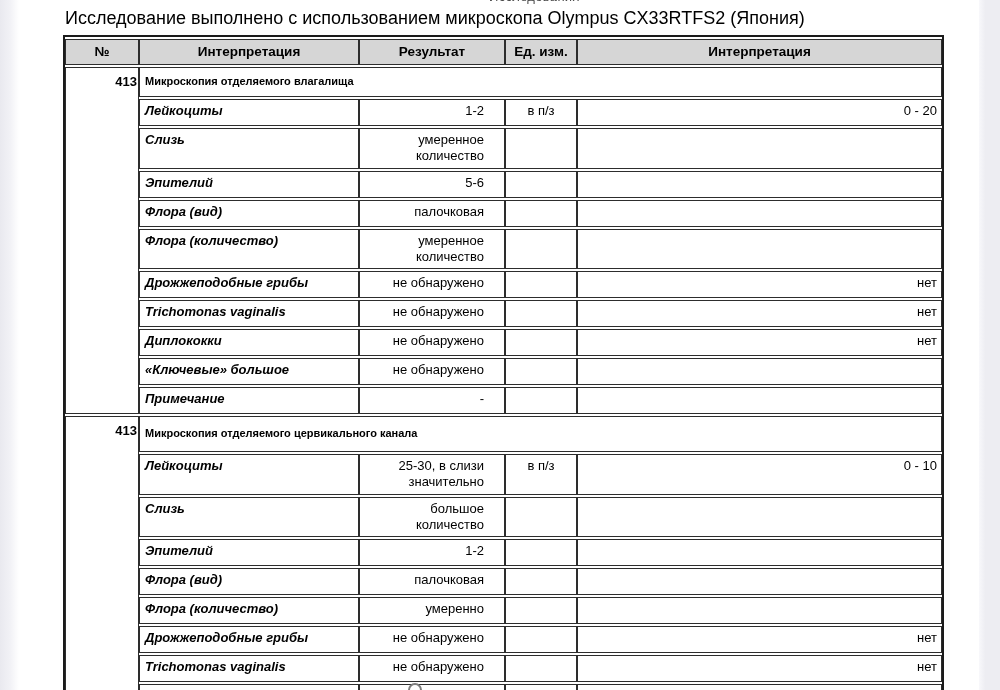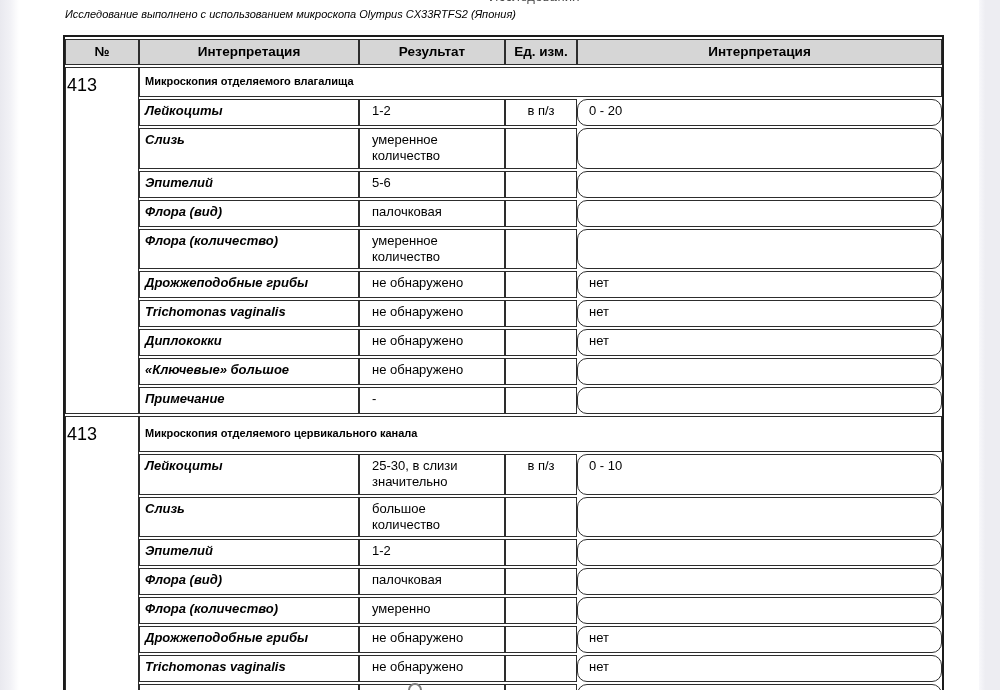--- a/index.html
+++ b/index.html
@@ -28,23 +28,22 @@
     width: 960px; height: 690px;
     background: #ffffff;
   }
   .clipped-top-text {
     position: absolute; left: 470px; top: -11px;
     font-size: 13px; line-height: 15px; color: #4a4a4a;
     letter-spacing: 0.3px;
   }
   .intro-line {
     position: absolute; left: 46px; top: 8px;
-    font-size: 11px; color: #000;
+    font-size: 18px; color: #000;
     white-space: nowrap;
-    font-style: italic;
   }
   .report-table {
     position: absolute; left: 44px; top: 35px;
     width: 877px;
     border-collapse: separate;
     border-spacing: 0 2px;
     table-layout: fixed;
     border: 2px solid #1b1b1b;
     background: #ffffff;
     font-size: 13px;
@@ -57,55 +56,55 @@
   .report-table th {
     background: #d6d6d6;
     font-weight: bold;
     height: 20px;
     padding: 2px 3px;
     text-align: center;
     vertical-align: middle;
     font-size: 13.5px;
   }
   td.num {
-    text-align: left;
+    text-align: right;
     vertical-align: top;
     padding-top: 6px;
-    font-size: 18px;
+    font-size: 13px;
+    font-weight: bold;
   }
   td.title-cell {
     font-weight: bold;
     padding: 4px 2px 4px 5px;
     vertical-align: middle;
     height: 20px;
     font-size: 11px;
   }
   tr.title-tall td.title-cell { height: 26px; }
   td.lbl {
     font-weight: bold;
     padding: 3px 4px 3px 5px;
     vertical-align: top;
     height: 19px;
     font-style: italic;
   }
   td.res {
-    text-align: left;
-    vertical-align: top;
-    padding: 3px 12px;
+    text-align: right;
+    vertical-align: top;
+    padding: 3px 20px;
   }
   td.unit {
     text-align: center;
     vertical-align: top;
     padding: 3px 2px;
   }
   td.interp {
-    text-align: left;
+    text-align: right;
     vertical-align: top;
     padding: 3px 4px 3px 11px;
-    border-radius: 10px;
   }
   tr.tall td { height: 30px; }
   .footer-circle {
     position: absolute; left: 389px; top: 683px;
     width: 10px; height: 10px;
     border: 2px solid #7d7d7d;
     border-radius: 50%;
     background: transparent;
   }
 </style>

